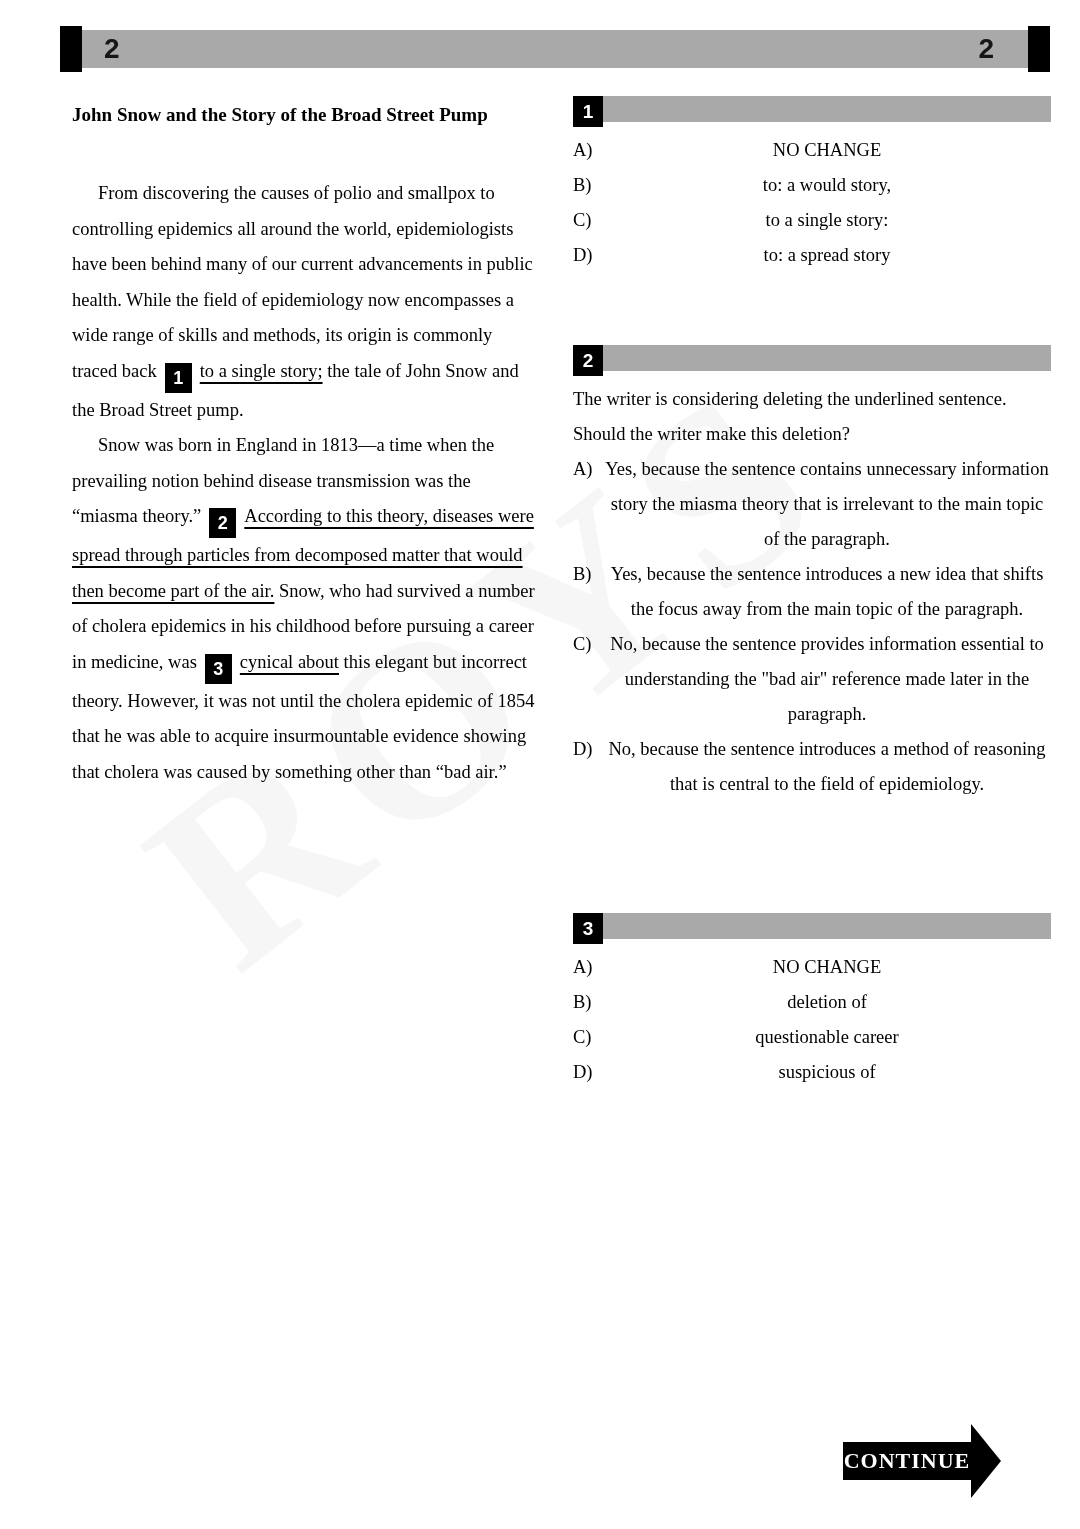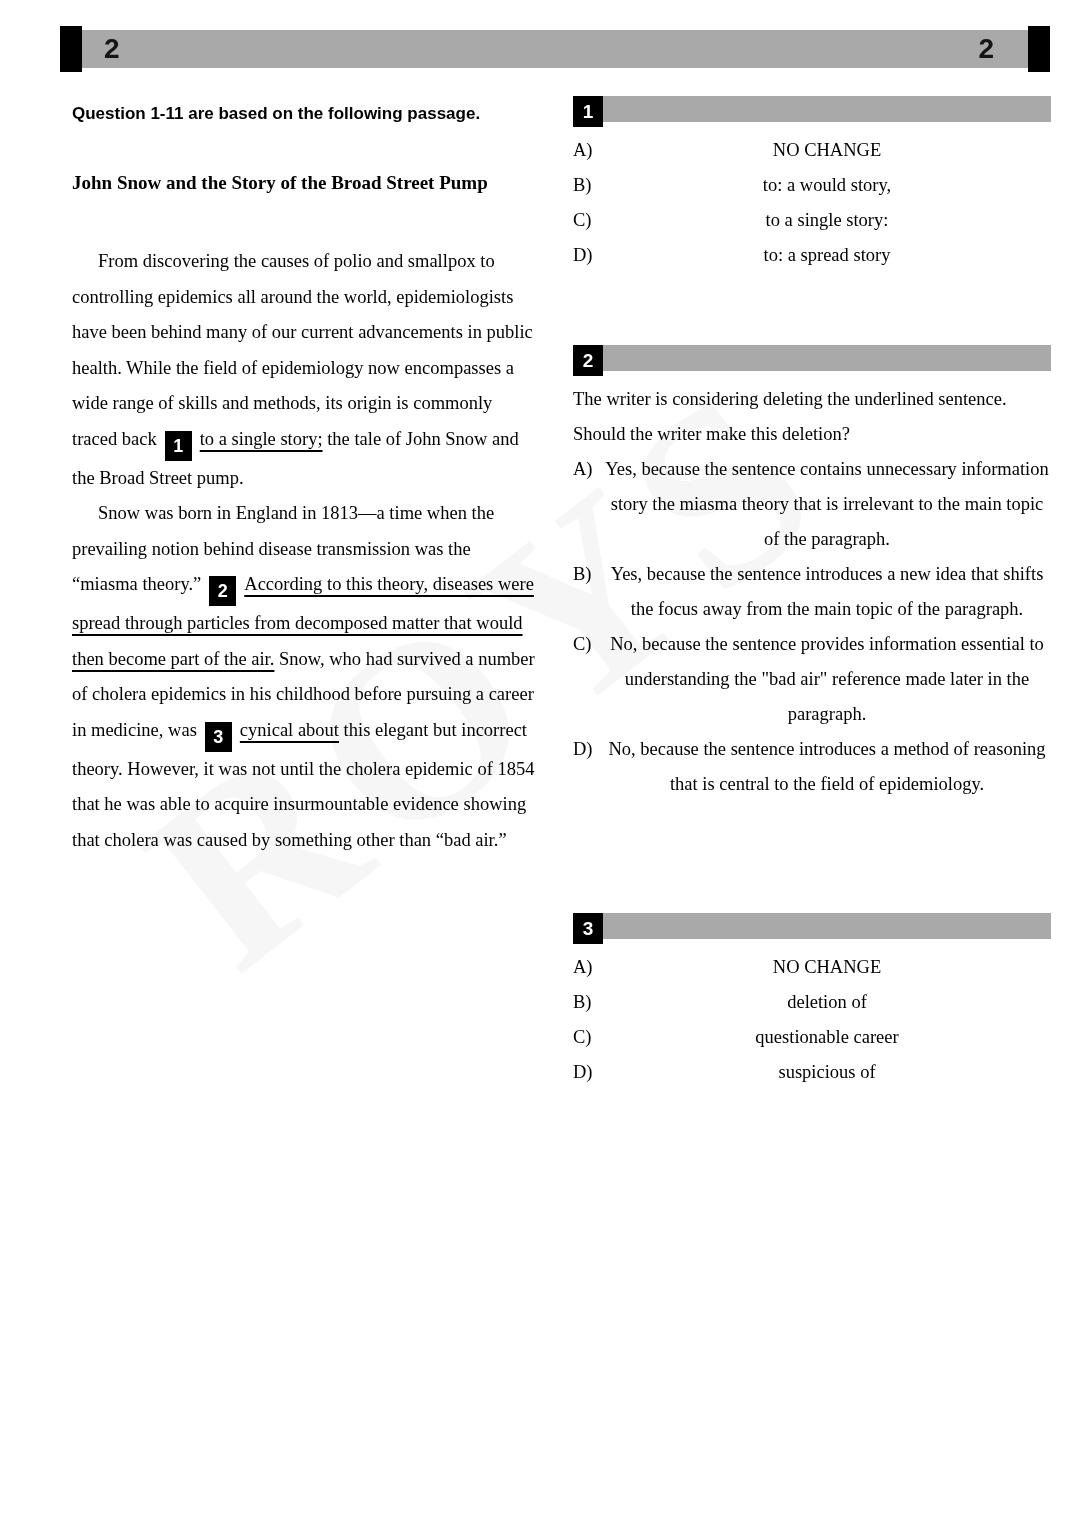--- a/index.html
+++ b/index.html
@@ -69,21 +69,20 @@
 
   <div class="secbar">
     <div class="bar"></div>
     <div class="tab left"></div>
     <div class="tab right"></div>
     <div class="secnum left">2</div>
     <div class="secnum right">2</div>
   </div>
 
   <div class="leftcol">
-    <p class="intro">Question 1-11 are based on the following passage.</p>
     <p class="ptitle">John Snow and the Story of the Broad Street Pump</p>
     <div>
         <p class="para"><span>From discovering the causes of polio and smallpox to controlling epidemics all around the world, epidemiologists have been behind many of our current advancements in public health. While the field of epidemiology now encompasses a wide range of skills and methods, its origin is commonly traced back</span><span class="qbox">1</span><span class="uline">to a single story;</span><span> the tale of John Snow and the Broad Street pump.</span></p>
         <p class="para"><span>Snow was born in England in 1813—a time when the prevailing notion behind disease transmission was the “miasma theory.”</span><span class="qbox">2</span><span class="uline">According to this theory, diseases were spread through particles from decomposed matter that would then become part of the air.</span><span> Snow, who had survived a number of cholera epidemics in his childhood before pursuing a career in medicine, was</span><span class="qbox">3</span><span class="uline">cynical about</span><span> this elegant but incorrect theory. However, it was not until the cholera epidemic of 1854 that he was able to acquire insurmountable evidence showing that cholera was caused by something other than “bad air.”</span></p>
       </div>
   </div>
 
   <div class="rightcol">
 
     <div class="qblock q1">
@@ -159,14 +158,20 @@
           </div>
           <div class="option">
             <span class="letter">D)</span>
             <span class="otext">suspicious of</span>
           </div>
         </div>
     </div>
 
   </div>
 
+  <div class="continue">
+    <div class="rect">
+      <span>CONTINUE</span>
+    </div>
+    <div class="tri"></div>
+  </div>
 
 </div>
 
 </body></html>

